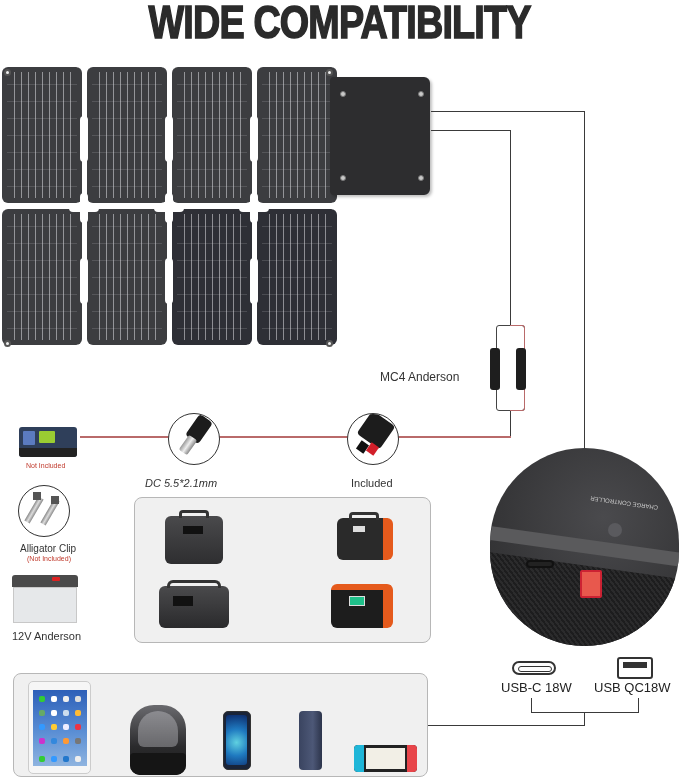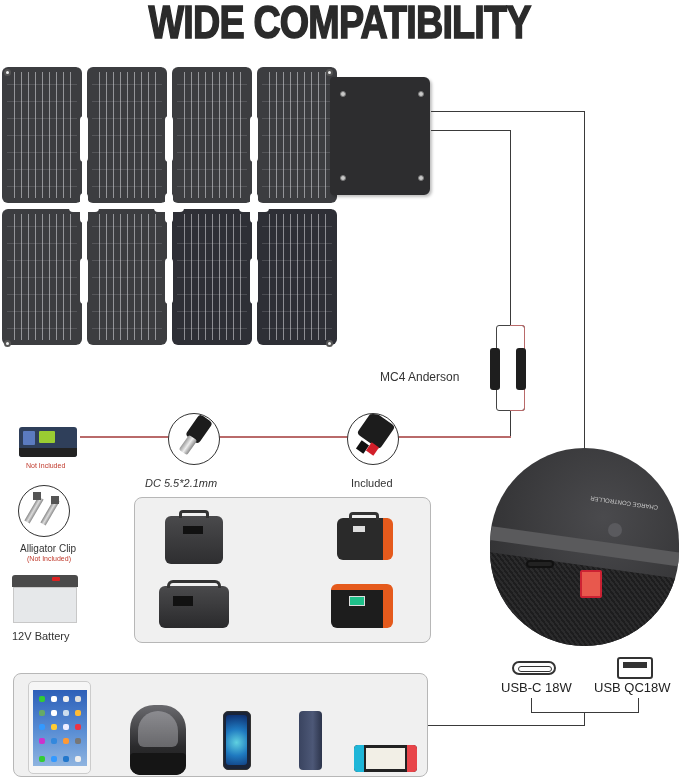--- a/index.html
+++ b/index.html
@@ -187,21 +187,21 @@
 </div>
 <div class="label" style="left:20px;top:543px;font-size:10px;">Alligator Clip</div>
 <div class="label red" style="left:27px;top:555px;">(Not Included)</div>
 
 <div class="battery">
   <div class="top">
       <div class="term"></div>
     </div>
   <div class="body"></div>
 </div>
-<div class="label" style="left:12px;top:630px;font-size:11px;">12V Battery</div>
+<div class="label" style="left:12px;top:630px;font-size:11px;">12V Anderson</div>
 
 <div class="box" style="left:134px;top:497px;width:297px;height:146px;">
   <div class="station" style="left:30px;top:18px;width:58px;height:48px;background:linear-gradient(180deg,#4a4a4c,#2e2e30);">
     <div style="position:absolute;left:14px;top:-6px;width:30px;height:8px;border:3px solid #333;border-bottom:none;border-radius:4px 4px 0 0;"></div>
     <div style="position:absolute;left:18px;top:10px;width:20px;height:8px;background:#111;"></div>
   </div>
   <div class="station" style="left:202px;top:20px;width:56px;height:42px;background:#2a2a2a;border-right:10px solid #e55a1c;">
     <div style="position:absolute;left:12px;top:-6px;width:30px;height:8px;border:3px solid #333;border-bottom:none;border-radius:4px 4px 0 0;"></div>
     <div style="position:absolute;left:16px;top:8px;width:12px;height:6px;background:#ddd;"></div>
   </div>

